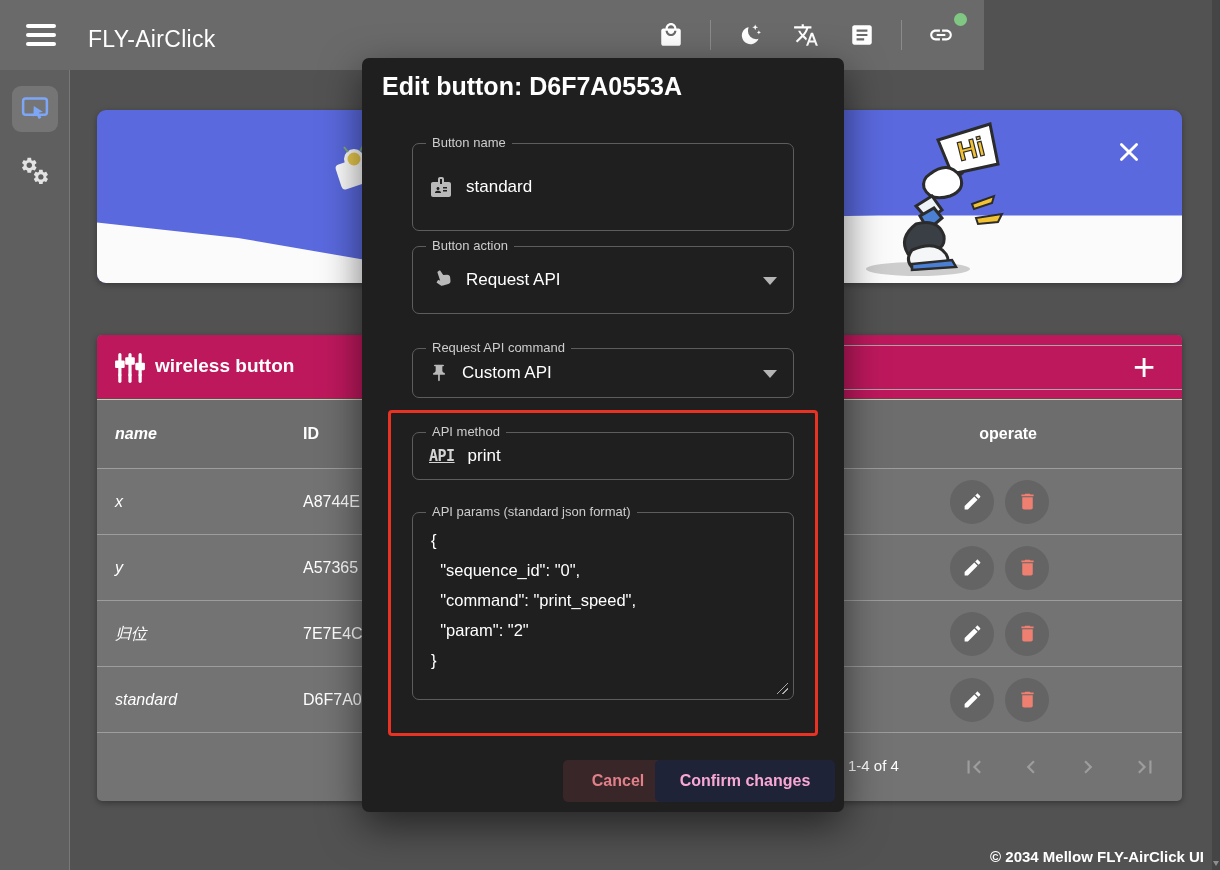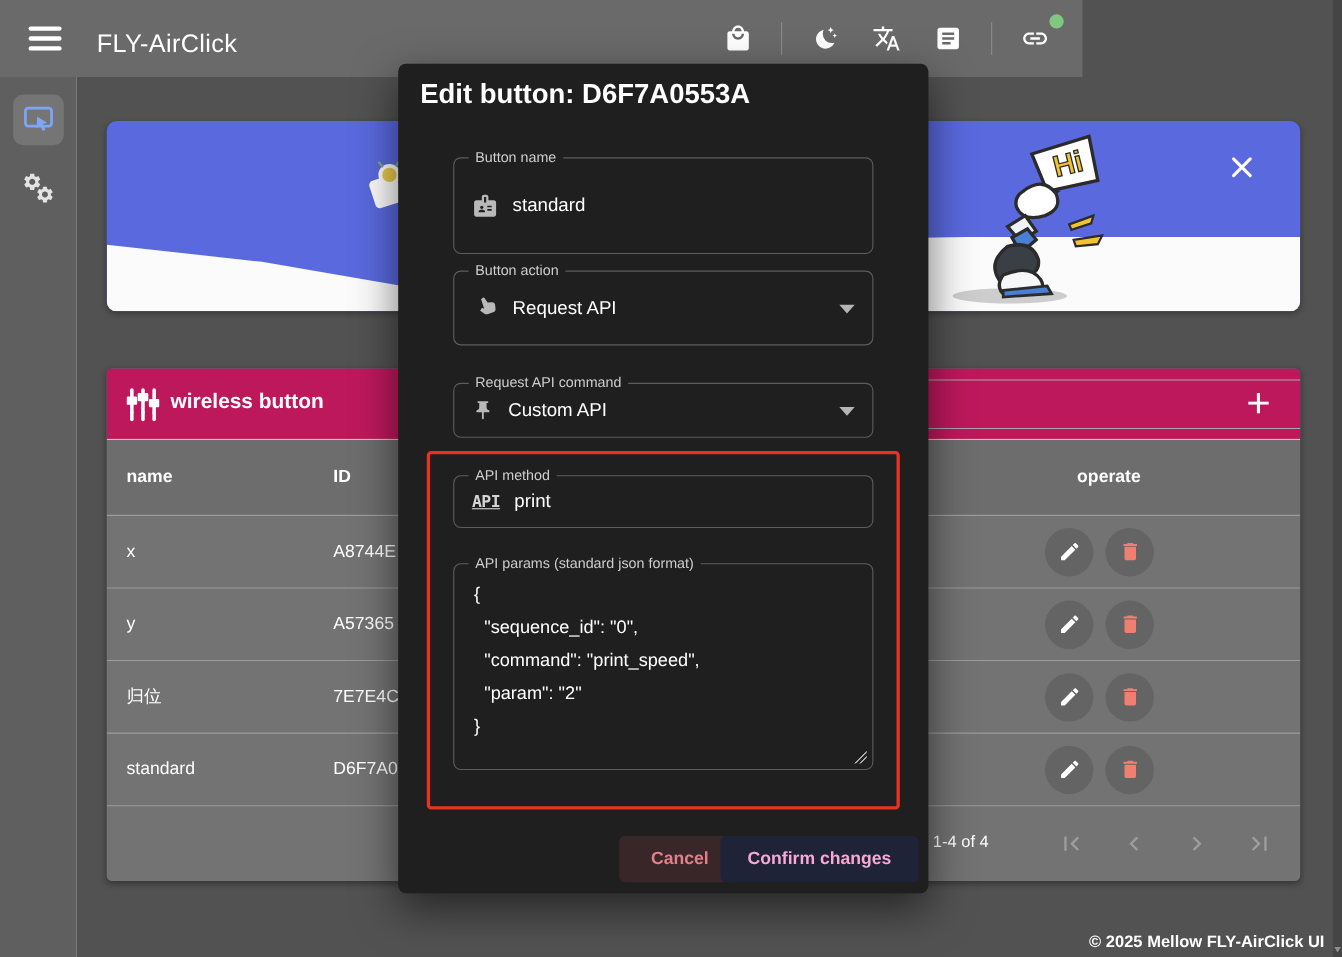--- a/index.html
+++ b/index.html
@@ -38,21 +38,21 @@
 
   
   .card { position:absolute; left:26px; top:265px; width:1085px; height:466px; background:#737373; border-radius:5px; box-shadow:0 2px 6px rgba(0,0,0,.35); overflow:hidden; }
   .card-header { position:absolute; left:0; top:0; width:100%; height:65px; background:#be185d; border-bottom:1px solid #86efac; }
   .sliders-ic { position:absolute; left:18px; top:17px; width:30px; height:32px; fill:#fff; }
   .panel-title { position:absolute; left:58px; top:20px; color:#fff; font-size:19px; font-weight:700; }
   .new-input { position:absolute; left:700px; top:10px; width:396px; height:45px; border:1px solid #a8a8a8; border-radius:7px; background:transparent; }
   .plus-btn { position:absolute; right:14px; top:8px; width:48px; height:48px; background:none; border:none; color:#fff; font-size:38px; font-weight:300; line-height:44px; cursor:pointer; }
   .thead, .trow, .pager { position:absolute; left:0; width:100%; height:66px; }
   .thead { top:65px; height:68px; background:#6d6d6d; }
-  .cell-name { position:absolute; left:18px; top:50%; transform:translateY(-50%); color:#fff; font-size:16px; }
+  .cell-name { position:absolute; left:18px; top:50%; transform:translateY(-50%); color:#fff; font-size:16px;font-style:italic; }
   .cell-id   { position:absolute; left:206px; top:50%; transform:translateY(-50%); color:#fff; font-size:16px; }
   .cell-op   { position:absolute; left:820px; top:50%; transform:translateY(-50%); width:120px; text-align:right; color:#fff; font-size:16px; }
   .thead .cell-name, .thead .cell-id, .thead .cell-op { font-weight:600; }
   .trow { border-top:1px solid rgba(255,255,255,.30); }
   .r0{top:133px}.r1{top:199px}.r2{top:265px}.r3{top:331px}
   .op-group { position:absolute; left:853px; top:50%; transform:translateY(-50%); display:flex; gap:11px; }
   .cir-btn { width:44px; height:44px; border-radius:50%; border:none; background:#646464; display:flex; align-items:center; justify-content:center; cursor:pointer; }
   .cir-btn svg { width:21px; height:21px; }
   .pager { top:397px; height:69px; border-top:1px solid rgba(255,255,255,.30); }
   .pager-label { position:absolute; left:751px; top:24px; color:#fff; font-size:15px; font-weight:500; }
@@ -287,21 +287,21 @@
               <path d="M5.59 7.41L10.18 12l-4.59 4.59L7 18l6-6-6-6zM16 6h2v12h-2z"></path>
             </svg></button>
       </div>
     </div>
   </div>
 
   <div class="scrollstrip">
       <span class="arr"></span>
     </div>
 
-  <div class="footer">© 2025 Mellow FLY-AirClick UI</div>
+  <div class="footer">© 2034 Mellow FLY-AirClick UI</div>
 
   <div class="modal">
     <div class="modal-title">Edit button: D6F7A0553A</div>
 
     <div class="field f1">
       <span class="flabel">Button name</span>
       <div class="fbody">
         <svg class="f-ic" viewBox="0 0 24 24">
             <path d="M20 7h-5V4c0-1.1-.9-2-2-2h-2c-1.1 0-2 .9-2 2v3H4c-1.1 0-2 .9-2 2v11c0 1.1.9 2 2 2h16c1.1 0 2-.9 2-2V9c0-1.1-.9-2-2-2zM9 12c.83 0 1.5.67 1.5 1.5S9.83 15 9 15s-1.5-.67-1.5-1.5S8.17 12 9 12zm3 6H6v-.43c0-.6.36-1.15.92-1.39.65-.28 1.37-.43 2.08-.43s1.43.15 2.08.43c.55.24.92.78.92 1.39V18zm1-9h-2V4h2v5zm5 7.5h-4V15h4v1.5zm0-3h-4V12h4v1.5z"></path>
           </svg>

